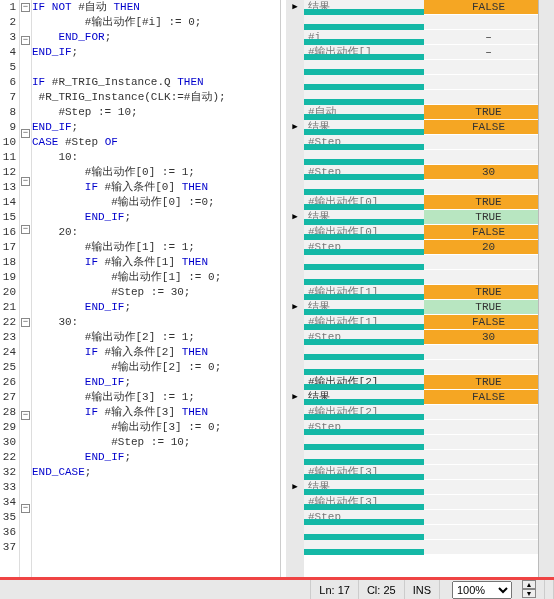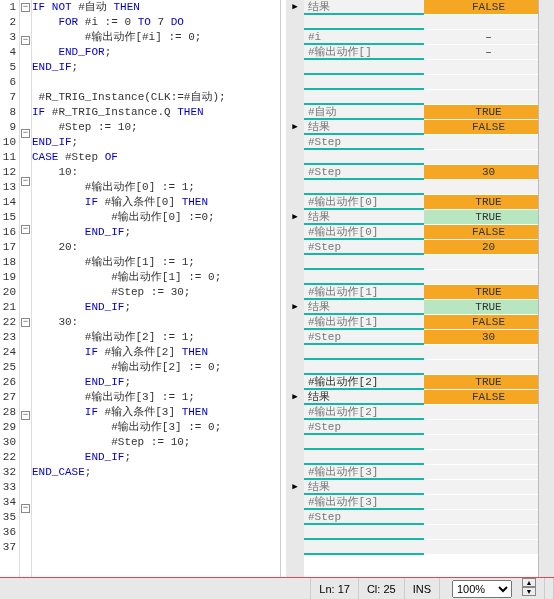--- a/index.html
+++ b/index.html
@@ -14,28 +14,28 @@
 .code .ln{height:15px;line-height:15px;white-space:pre}
 .kw{color:#0000cc}
 .op{color:#333}
 .num{color:#333}
 .var{color:#333}
 .div{width:6px;background:#fff;border-left:1px solid #ccc}
 .mark{width:18px;background:#e8e8e8}
 .mark div{height:15px;line-height:15px;text-align:center;font-size:9px;color:#333}
 .mark .tri{color:#000}
 .mon-l{flex:0 0 120px;background:#fff}
-.mon-l div{height:15px;line-height:15px;padding-left:4px;color:#777;background:#f2f2f2;border-bottom:2px solid #14b8a6;white-space:nowrap;overflow:hidden}
+.mon-l div{height:15px;line-height:15px;padding-left:4px;color:#777;background:#f2f2f2;border-bottom:6px solid #14b8a6;white-space:nowrap;overflow:hidden}
 .mon-l .act{color:#333}
 .mon-r{flex:1;background:#fff}
 .mon-r div{height:15px;line-height:15px;text-align:center;border-bottom:1px solid #fff;background:#f2f2f2;color:#888}
 .v-orange{background:#f5a623 !important;color:#333 !important}
 .v-green{background:#b8e6c1 !important;color:#333 !important}
 .v-dash{color:#333 !important}
-.status{position:absolute;bottom:0;left:0;right:0;height:22px;background:#e8e8e8;border-top:1px solid #ef4444;display:flex;align-items:flex-start;font-size:11px;font-family:Tahoma,sans-serif}
+.status{position:absolute;bottom:0;left:0;right:0;height:22px;background:#e8e8e8;border-top:3px solid #ef4444;display:flex;align-items:flex-start;font-size:11px;font-family:Tahoma,sans-serif}
 .status span{padding:0 8px;border-right:1px solid #ccc;height:100%;display:flex;align-items:center}
 .zoom{display:flex;align-items:center;margin-left:4px}
 .zoom select{font-size:11px;width:60px;height:18px}
 .arrows{display:flex;flex-direction:column;margin-left:2px}
 .arrows button{width:14px;height:9px;font-size:7px;line-height:5px;padding:0;border:1px solid #888;background:#eee}
 .scroll-r{position:absolute;right:0;top:0;width:16px;height:577px;background:#e8e8e8;border-left:1px solid #bbb}
 </style>
 </head>
 <body>
 
@@ -129,37 +129,37 @@
       <div>
         <div class="m">−</div>
       </div>
       <div></div>
       <div></div>
       <div></div>
       <div></div>
     </div>
   <div class="code" id="code">
       <div class="ln"><span class="kw">IF</span><span class="op"> </span><span class="kw">NOT</span><span class="var"> #自动 </span><span class="kw">THEN</span></div>
-      <div class="ln"><span class="op">    </span><span class="kw">FOR</span><span class="var"> #i := </span><span class="num">0</span><span class="kw"> TO </span><span class="num">7</span><span class="kw"> DO</span></div>
       <div class="ln"><span class="op">        #输出动作[#i] := </span><span class="num">0</span><span class="op">;</span></div>
       <div class="ln"><span class="op">    </span><span class="kw">END_FOR</span><span class="op">;</span></div>
       <div class="ln"><span class="kw">END_IF</span><span class="op">;</span></div>
       <div class="ln"><span class="op"> </span></div>
+      <div class="ln"><span class="kw">IF</span><span class="var"> #R_TRIG_Instance.Q </span><span class="kw">THEN</span></div>
       <div class="ln"><span class="op"> </span><span class="var">#R_TRIG_Instance</span><span class="op">(</span><span class="var">CLK:=#自动</span><span class="op">);</span></div>
-      <div class="ln"><span class="kw">IF</span><span class="var"> #R_TRIG_Instance.Q </span><span class="kw">THEN</span></div>
       <div class="ln"><span class="op">    #Step := </span><span class="num">10</span><span class="op">;</span></div>
       <div class="ln"><span class="kw">END_IF</span><span class="op">;</span></div>
       <div class="ln"><span class="kw">CASE</span><span class="var"> #Step </span><span class="kw">OF</span></div>
       <div class="ln"><span class="op">    </span><span class="num">10</span><span class="op">:</span></div>
       <div class="ln"><span class="op">        #输出动作[</span><span class="num">0</span><span class="op">] := </span><span class="num">1</span><span class="op">;</span></div>
       <div class="ln"><span class="op">        </span><span class="kw">IF</span><span class="var"> #输入条件[</span><span class="num">0</span><span class="var">] </span><span class="kw">THEN</span></div>
       <div class="ln"><span class="op">            #输出动作[</span><span class="num">0</span><span class="op">] :=</span><span class="num">0</span><span class="op">;</span></div>
       <div class="ln"><span class="op">        </span><span class="kw">END_IF</span><span class="op">;</span></div>
       <div class="ln"><span class="op">    </span><span class="num">20</span><span class="op">:</span></div>
       <div class="ln"><span class="op">        #输出动作[</span><span class="num">1</span><span class="op">] := </span><span class="num">1</span><span class="op">;</span></div>
+      <div class="ln"><span class="op">        </span><span class="kw">IF</span><span class="var"> #输入条件[</span><span class="num">1</span><span class="var">] </span><span class="kw">THEN</span></div>
       <div class="ln"><span class="op">            #输出动作[</span><span class="num">1</span><span class="op">] := </span><span class="num">0</span><span class="op">;</span></div>
       <div class="ln"><span class="op">            #Step := </span><span class="num">30</span><span class="op">;</span></div>
       <div class="ln"><span class="op">        </span><span class="kw">END_IF</span><span class="op">;</span></div>
       <div class="ln"><span class="op">    </span><span class="num">30</span><span class="op">:</span></div>
       <div class="ln"><span class="op">        #输出动作[</span><span class="num">2</span><span class="op">] := </span><span class="num">1</span><span class="op">;</span></div>
       <div class="ln"><span class="op">        </span><span class="kw">IF</span><span class="var"> #输入条件[</span><span class="num">2</span><span class="var">] </span><span class="kw">THEN</span></div>
       <div class="ln"><span class="op">            #输出动作[</span><span class="num">2</span><span class="op">] := </span><span class="num">0</span><span class="op">;</span></div>
       <div class="ln"><span class="op">        </span><span class="kw">END_IF</span><span class="op">;</span></div>
       <div class="ln"><span class="op">        #输出动作[</span><span class="num">3</span><span class="op">] := </span><span class="num">1</span><span class="op">;</span></div>
       <div class="ln"><span class="op">        </span><span class="kw">IF</span><span class="var"> #输入条件[</span><span class="num">3</span><span class="var">] </span><span class="kw">THEN</span></div>

